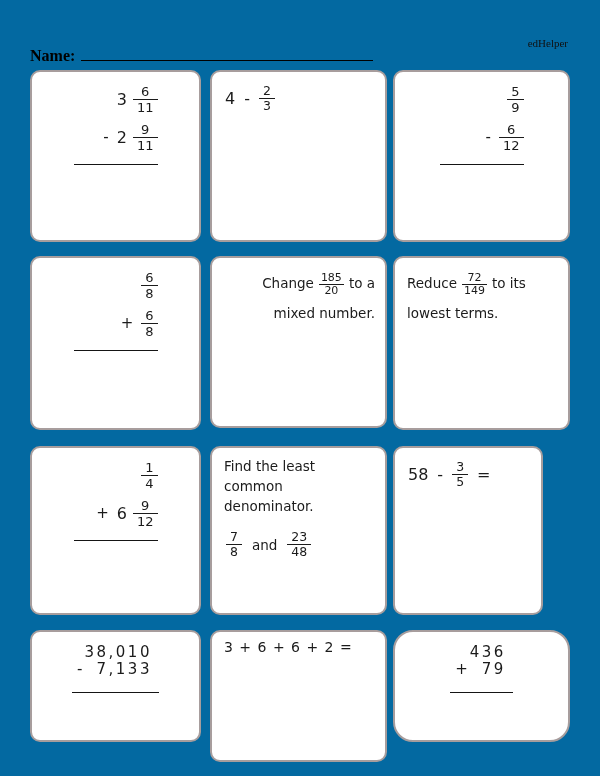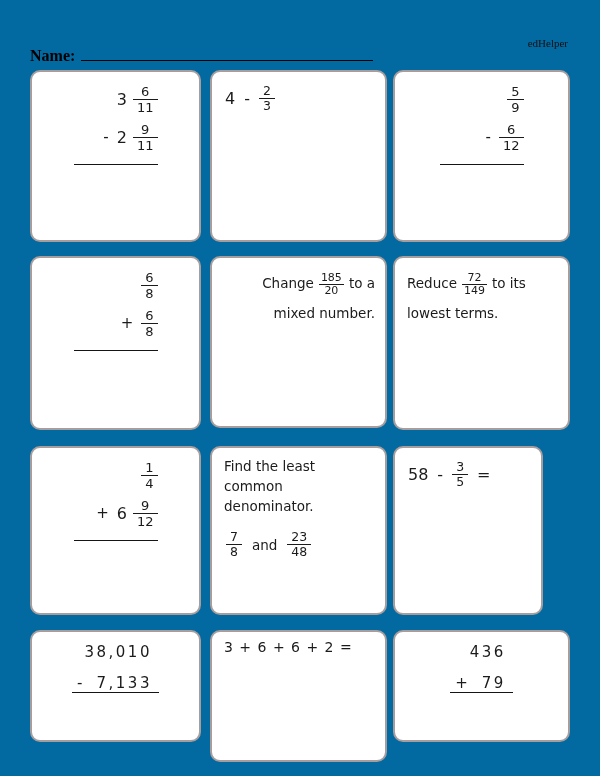--- a/index.html
+++ b/index.html
@@ -26,21 +26,21 @@
   #b2  { left:210px; top:70px;  width:177px; height:172px; }
   #b3  { left:393px; top:70px;  width:177px; height:172px; }
   #b4  { left:30px;  top:256px; width:171px; height:174px; }
   #b5  { left:210px; top:256px; width:177px; height:172px;text-align:right; }
   #b6  { left:393px; top:256px; width:177px; height:174px; }
   #b7  { left:30px;  top:446px; width:171px; height:169px; }
   #b8  { left:210px; top:446px; width:177px; height:169px; }
   #b9  { left:393px; top:446px; width:150px; height:169px; }
   #b10 { left:30px;  top:630px; width:171px; height:112px; }
   #b11 { left:210px; top:630px; width:177px; height:132px; }
-  #b12 { left:393px; top:630px; width:177px; height:112px; }
+  #b12 { left:393px; top:630px; width:177px; height:112px;border-radius:20px; }
 
   
   .frac { display:inline-flex; flex-direction:column; align-items:center; vertical-align:middle; }
   .frac .fn, .frac .fd { font-size:13px; line-height:15px; padding:0 4px; }
   .frac .fb { align-self:stretch; height:0; border-top:1.5px solid #1b1b1b; }
   .tfrac { margin:0 5px; }
   .tfrac .fn, .tfrac .fd { font-size:11px; line-height:12px; padding:0 2px; }
   .tfrac .fb { border-top-width:1.3px; }
   .mfrac .fn, .mfrac .fd { font-size:12.5px; line-height:14px; }
 
@@ -56,21 +56,21 @@
 
   
   .prompt { font-size:13.5px; line-height:30px; padding:10px 10px 0 12px; }
   .prompt8 { font-size:13.5px; line-height:20px; padding:8px 23px 0 12px; }
   .fracrow { display:flex; align-items:center; gap:10px; padding:14px 0 0 14px; font-size:13.5px; }
 
   
   .arith {
     display:flex; flex-direction:column; align-items:flex-end; width:max-content;
     margin:12px auto 0; font-size:15px; line-height:17px; letter-spacing:2.5px;
-    border-bottom:1.6px solid #151515; padding:0 7px 0 5px;gap:14px;
+    border-bottom:1.6px solid #151515; padding:0 7px 14px 5px;
   }
   .abot { display:flex; justify-content:space-between; align-self:stretch; }
   .asign { letter-spacing:0; margin-right:14px; }
 
   .expr { font-size:14px; letter-spacing:1px; padding:7px 0 0 12px; }
 </style>
 </head>
 <body>
 
 <div class="page">

